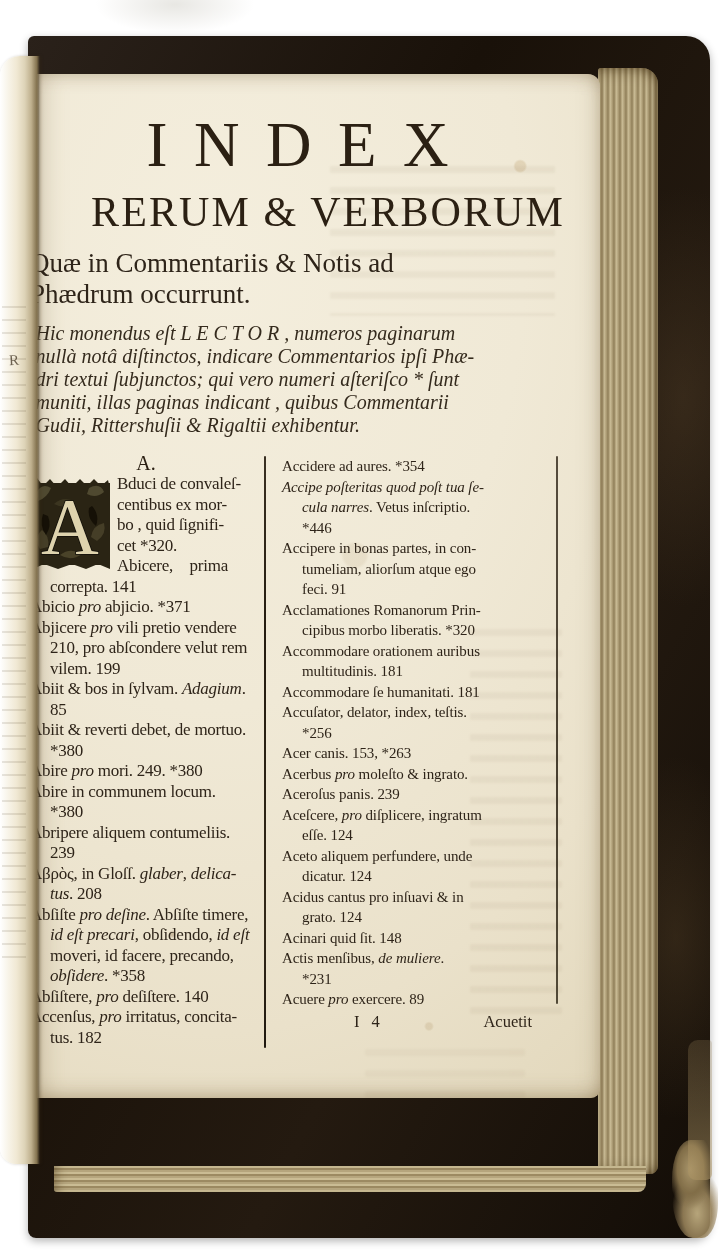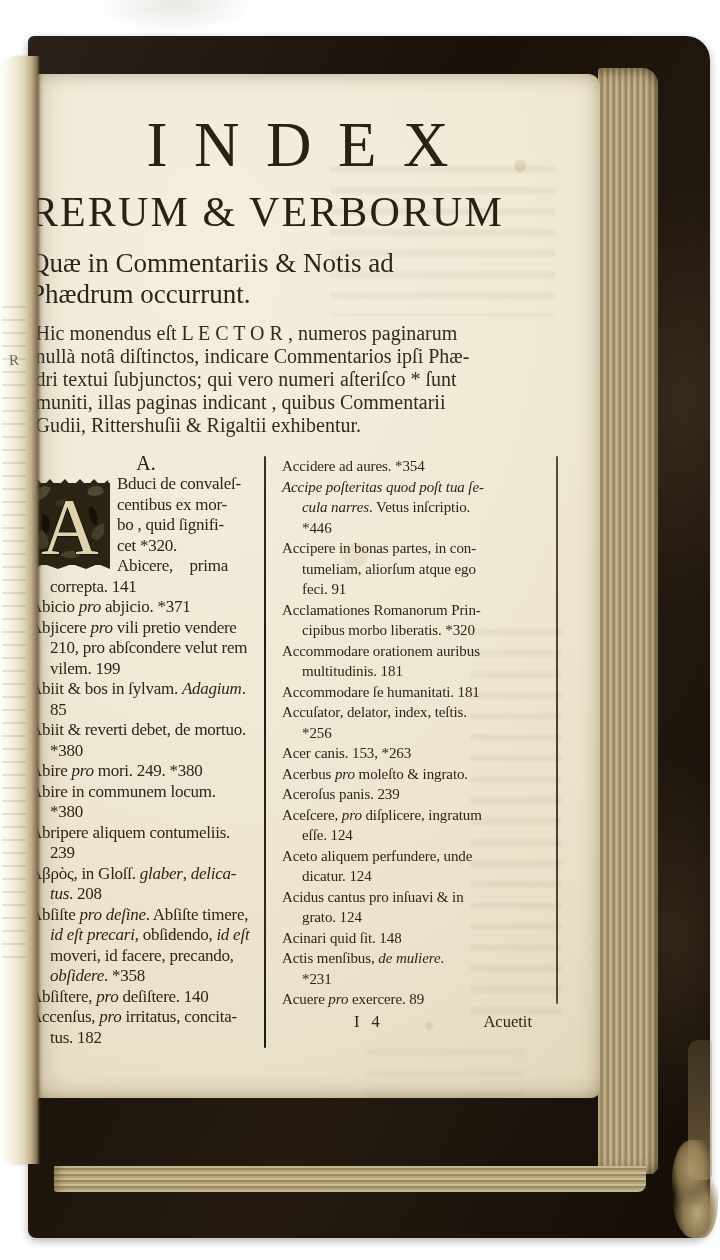--- a/index.html
+++ b/index.html
@@ -50,26 +50,26 @@
       radial-gradient(circle at 70% 93%, rgba(150,115,60,.16) 0 3px, rgba(0,0,0,0) 5px);}
   .bleed{position:absolute;filter:blur(1.2px);opacity:.55;pointer-events:none;
     background:repeating-linear-gradient(180deg, rgba(125,105,75,.12) 0 7px, rgba(0,0,0,0) 7px 21px);}
   .bleed.b1{left:300px;top:92px;width:225px;height:150px;}
   .bleed.b2{left:440px;top:555px;width:92px;height:390px;}
   .bleed.b3{left:335px;top:975px;width:160px;height:52px;opacity:.4;}
   .page-inner{position:absolute;left:0;top:0;width:535px;height:100%;color:#2e2419;}
   
   .title{position:absolute;top:38px;left:0;width:100%;text-align:center;
     font-size:63px;line-height:66px;letter-spacing:.42em;text-indent:.42em;color:#2b2013;}
-  .subtitle{position:absolute;top:114px;left:0;width:100%;text-align:left;white-space:nowrap;
+  .subtitle{position:absolute;top:114px;left:0;width:100%;text-align:right;white-space:nowrap;
     font-size:42px;line-height:48px;letter-spacing:.05em;color:#2b2013;}
   .subheading{position:absolute;top:174px;left:0;width:100%;text-align:left;
     font-size:27px;line-height:31px;color:#2e2419;}
   .notice{position:absolute;top:248px;left:50%;transform:translateX(-50%);width:524px;
-    font-size:20px;line-height:23px;color:#342a1d;}
+    font-style:italic;font-size:20px;line-height:23px;color:#342a1d;}
   .notice .ln{white-space:nowrap;}
   
   .cols{position:absolute;left:0;top:378px;width:535px;display:flex;align-items:flex-start;}
   .col-left{width:232px;}
   .divider{width:2px;height:592px;background:linear-gradient(180deg,#3a3022,#241c10 30%,#322818 80%,#1f1810);
     margin:4px 16px 0 2px;border-radius:1px;}
   .col-right{width:283px;position:relative;margin-top:4px;}
   .rule-right{position:absolute;left:274px;top:0;width:2px;height:548px;
     background:linear-gradient(180deg,#3a3022,#2a2113 60%,#38301f);opacity:.85;border-radius:1px;}
   .sec-letter{text-align:center;font-size:20px;line-height:22px;height:22px;color:#2b2013;}

